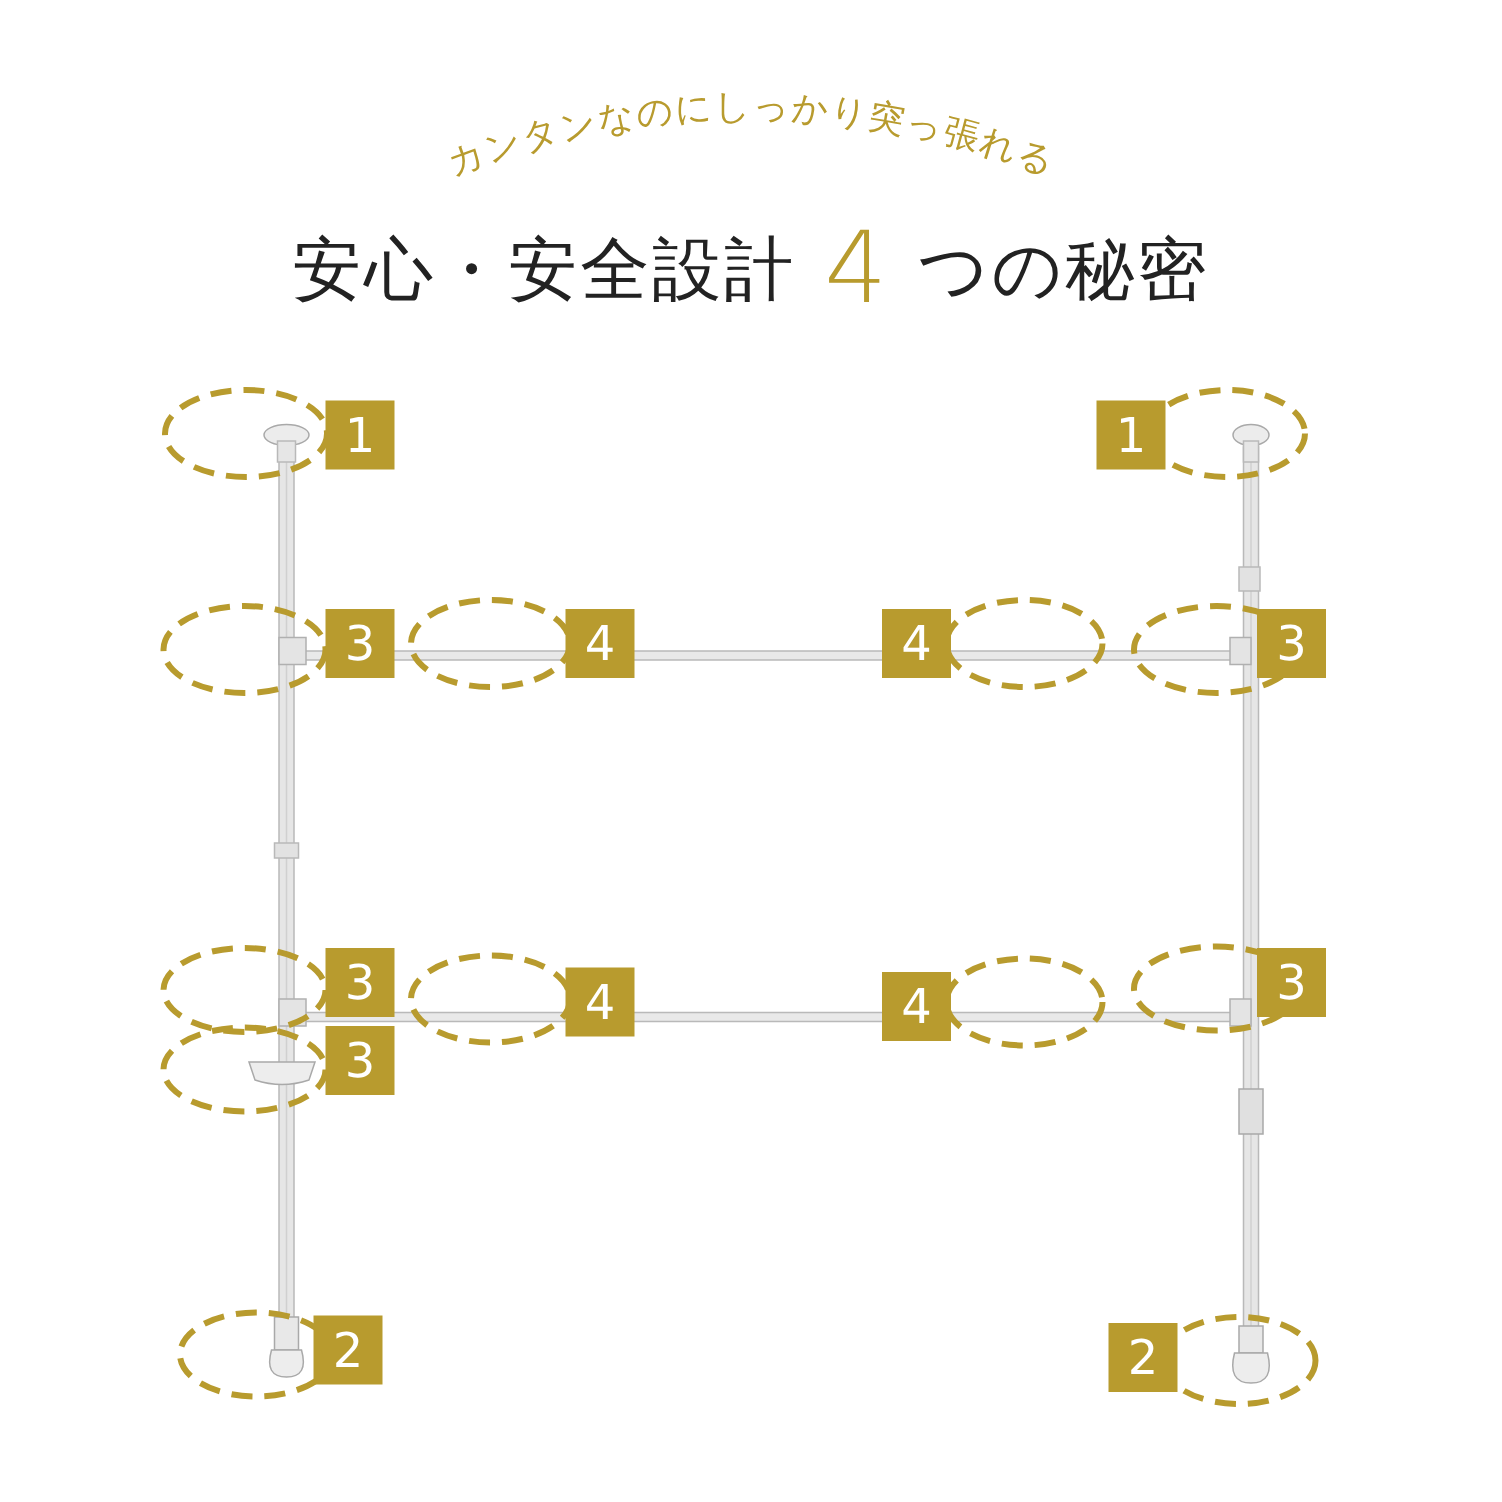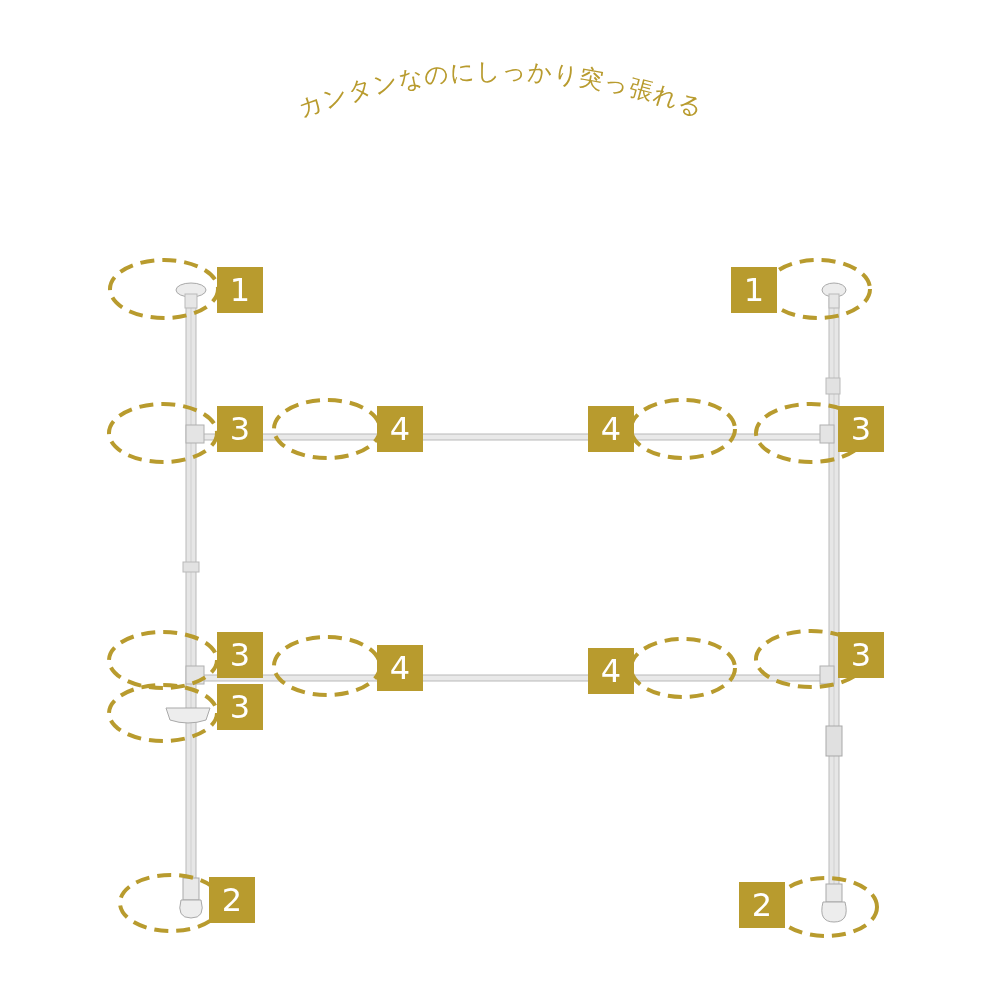--- a/index.html
+++ b/index.html
@@ -22,20 +22,25 @@
 
   <svg class="art" width="1001" height="140" viewBox="0 0 1001 140">
     <defs>
       <path id="arcPath" d="M 300 118 Q 500 40 702 118" fill="none"></path>
     </defs>
     <text font-size="24" fill="#B89B2E" font-family="DejaVu Sans, sans-serif" letter-spacing="1">
       <textPath href="#arcPath" startOffset="50%" text-anchor="middle">\カンタンなのにしっかり突っ張れる/</textPath>
     </text>
   </svg>
 
+  <div class="title">
+    <span>安心・安全設計</span>
+    <span class="num">4</span>
+    <span>つの秘密</span>
+  </div>
 
   <svg class="art" width="1001" height="1001" viewBox="0 0 1001 1001">
     <g>
       <rect x="186" y="298" width="10" height="590" fill="#E6E6E6" stroke="#B9B9B9" stroke-width="1"></rect>
       <line x1="191" y1="300" x2="191" y2="886" stroke="#D0D0D0" stroke-width="1"></line>
       <rect x="183" y="562" width="16" height="10" fill="#E2E2E2" stroke="#B9B9B9"></rect>
     </g>
     <g>
       <ellipse cx="191" cy="290" rx="15" ry="7" fill="#ECECEC" stroke="#A9A9A9"></ellipse>
       <rect x="185" y="294" width="12" height="14" fill="#E6E6E6" stroke="#B9B9B9"></rect>

